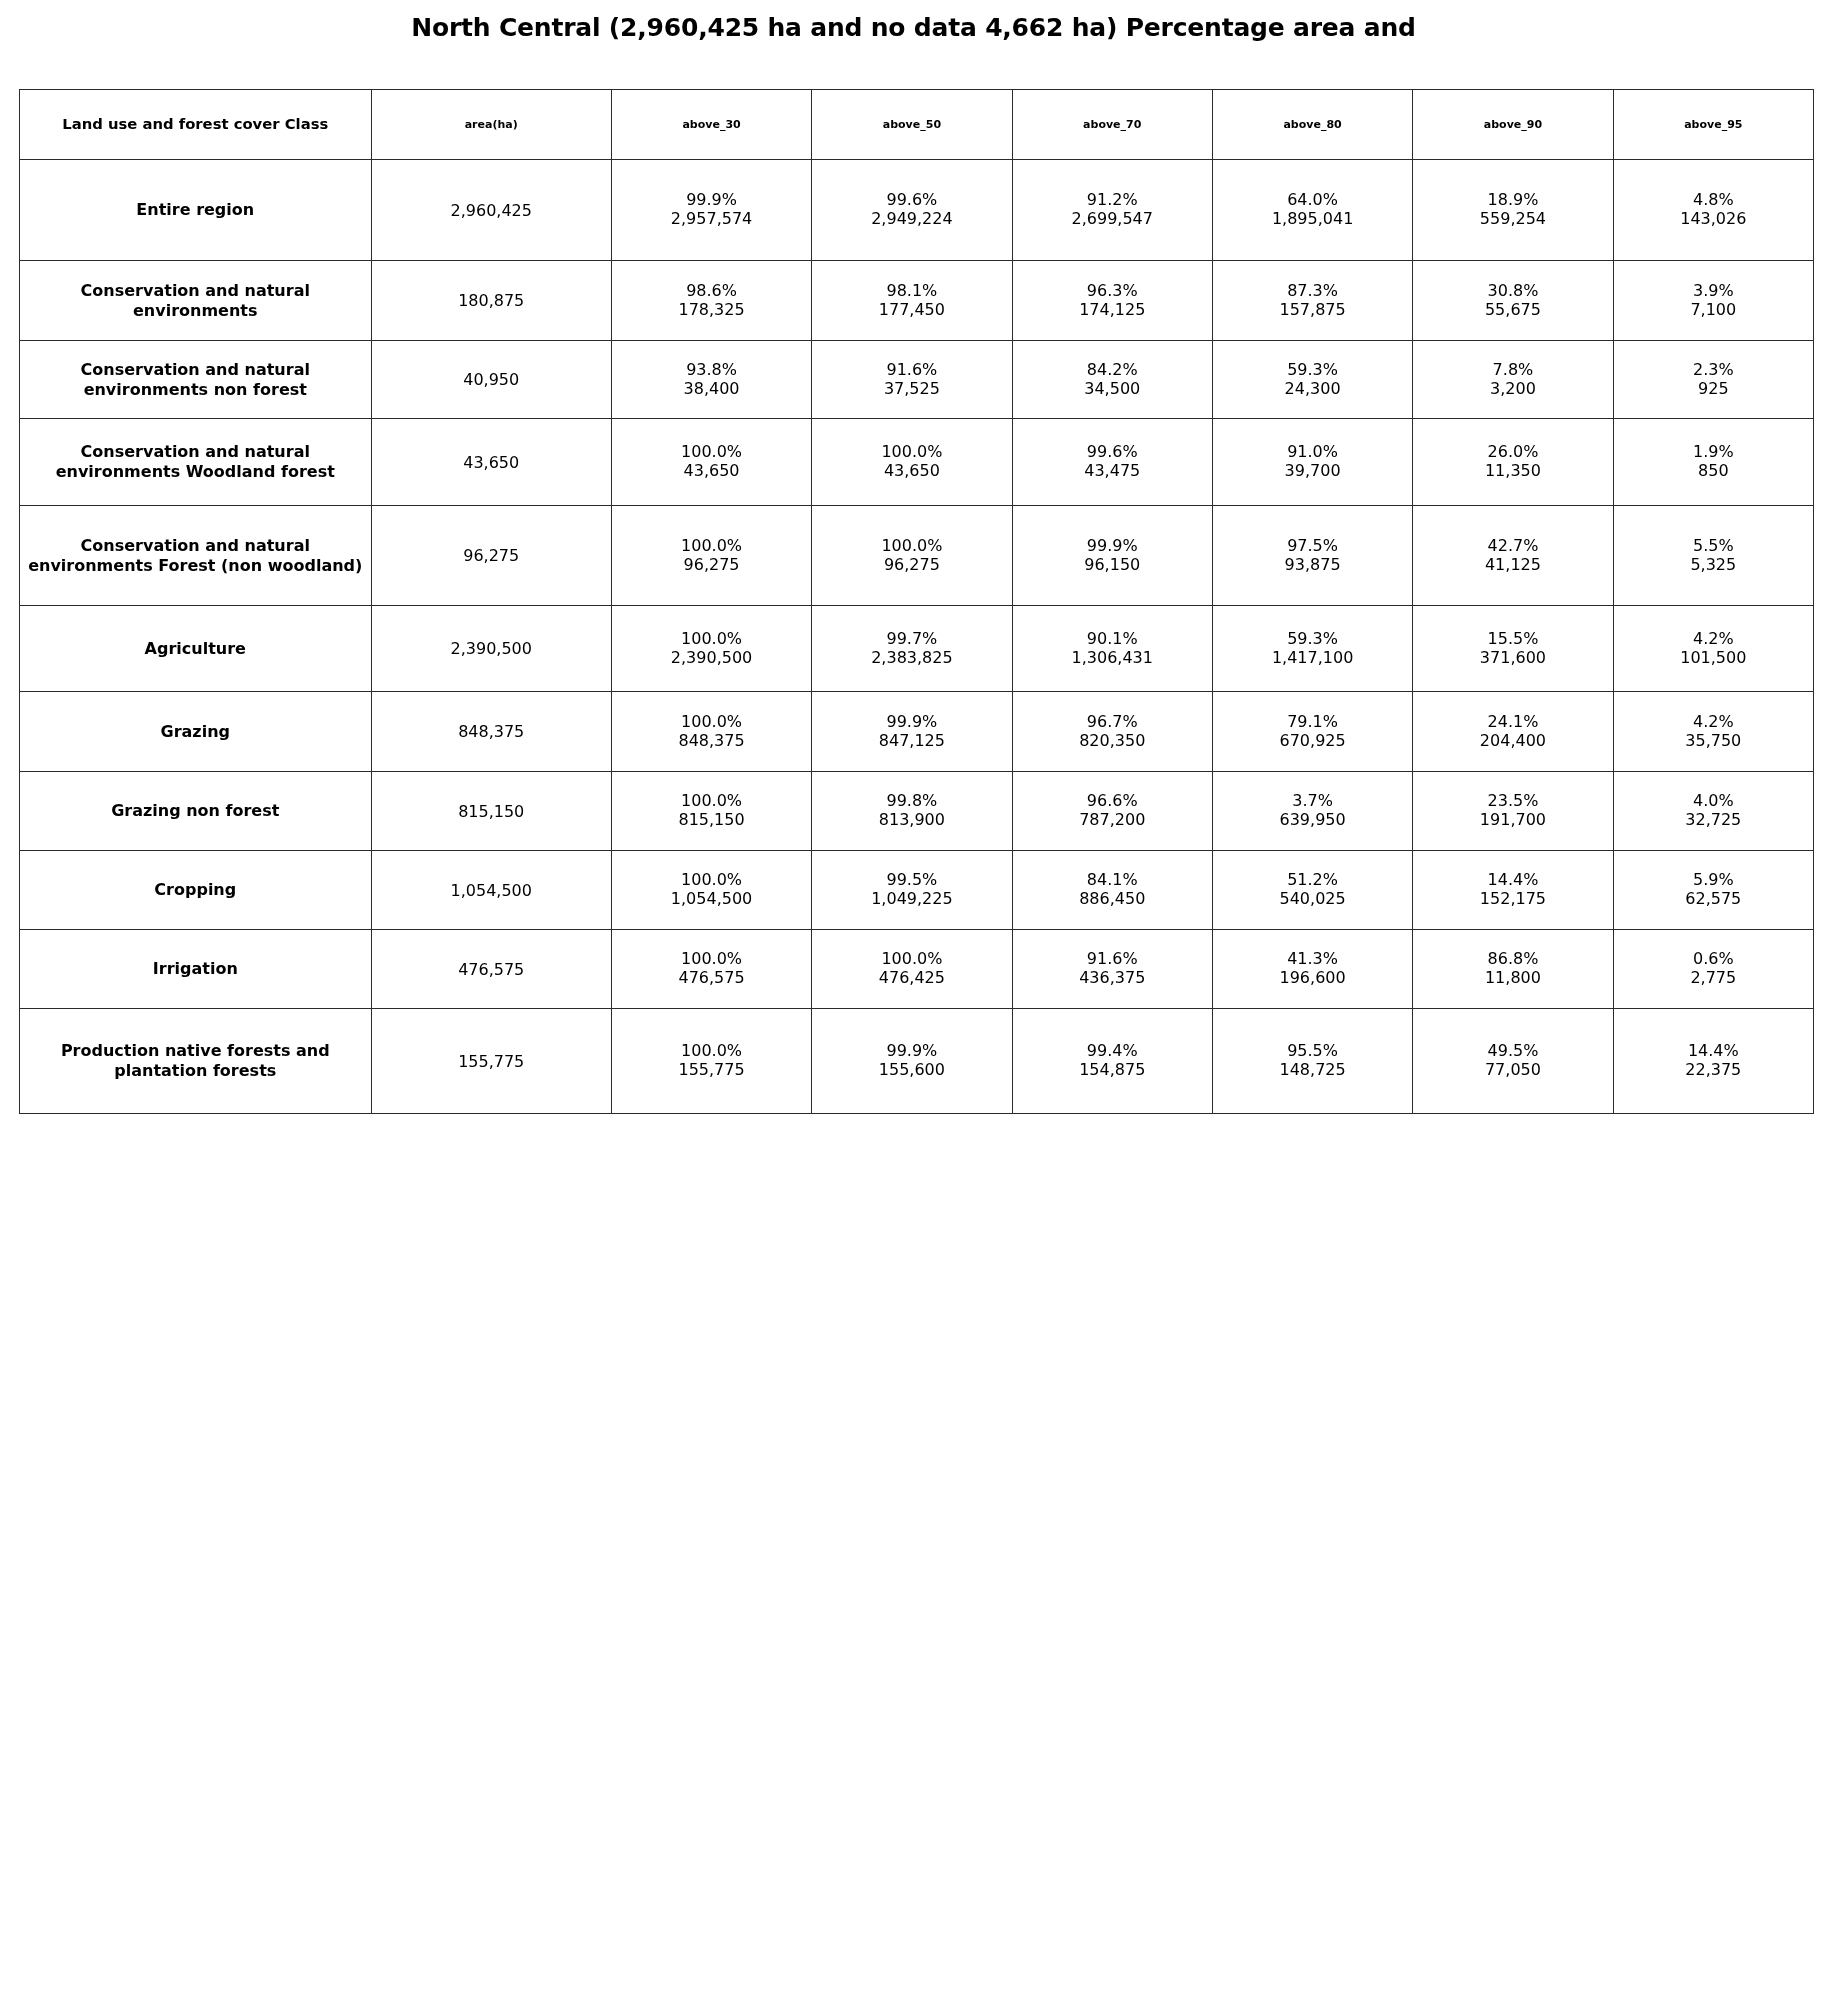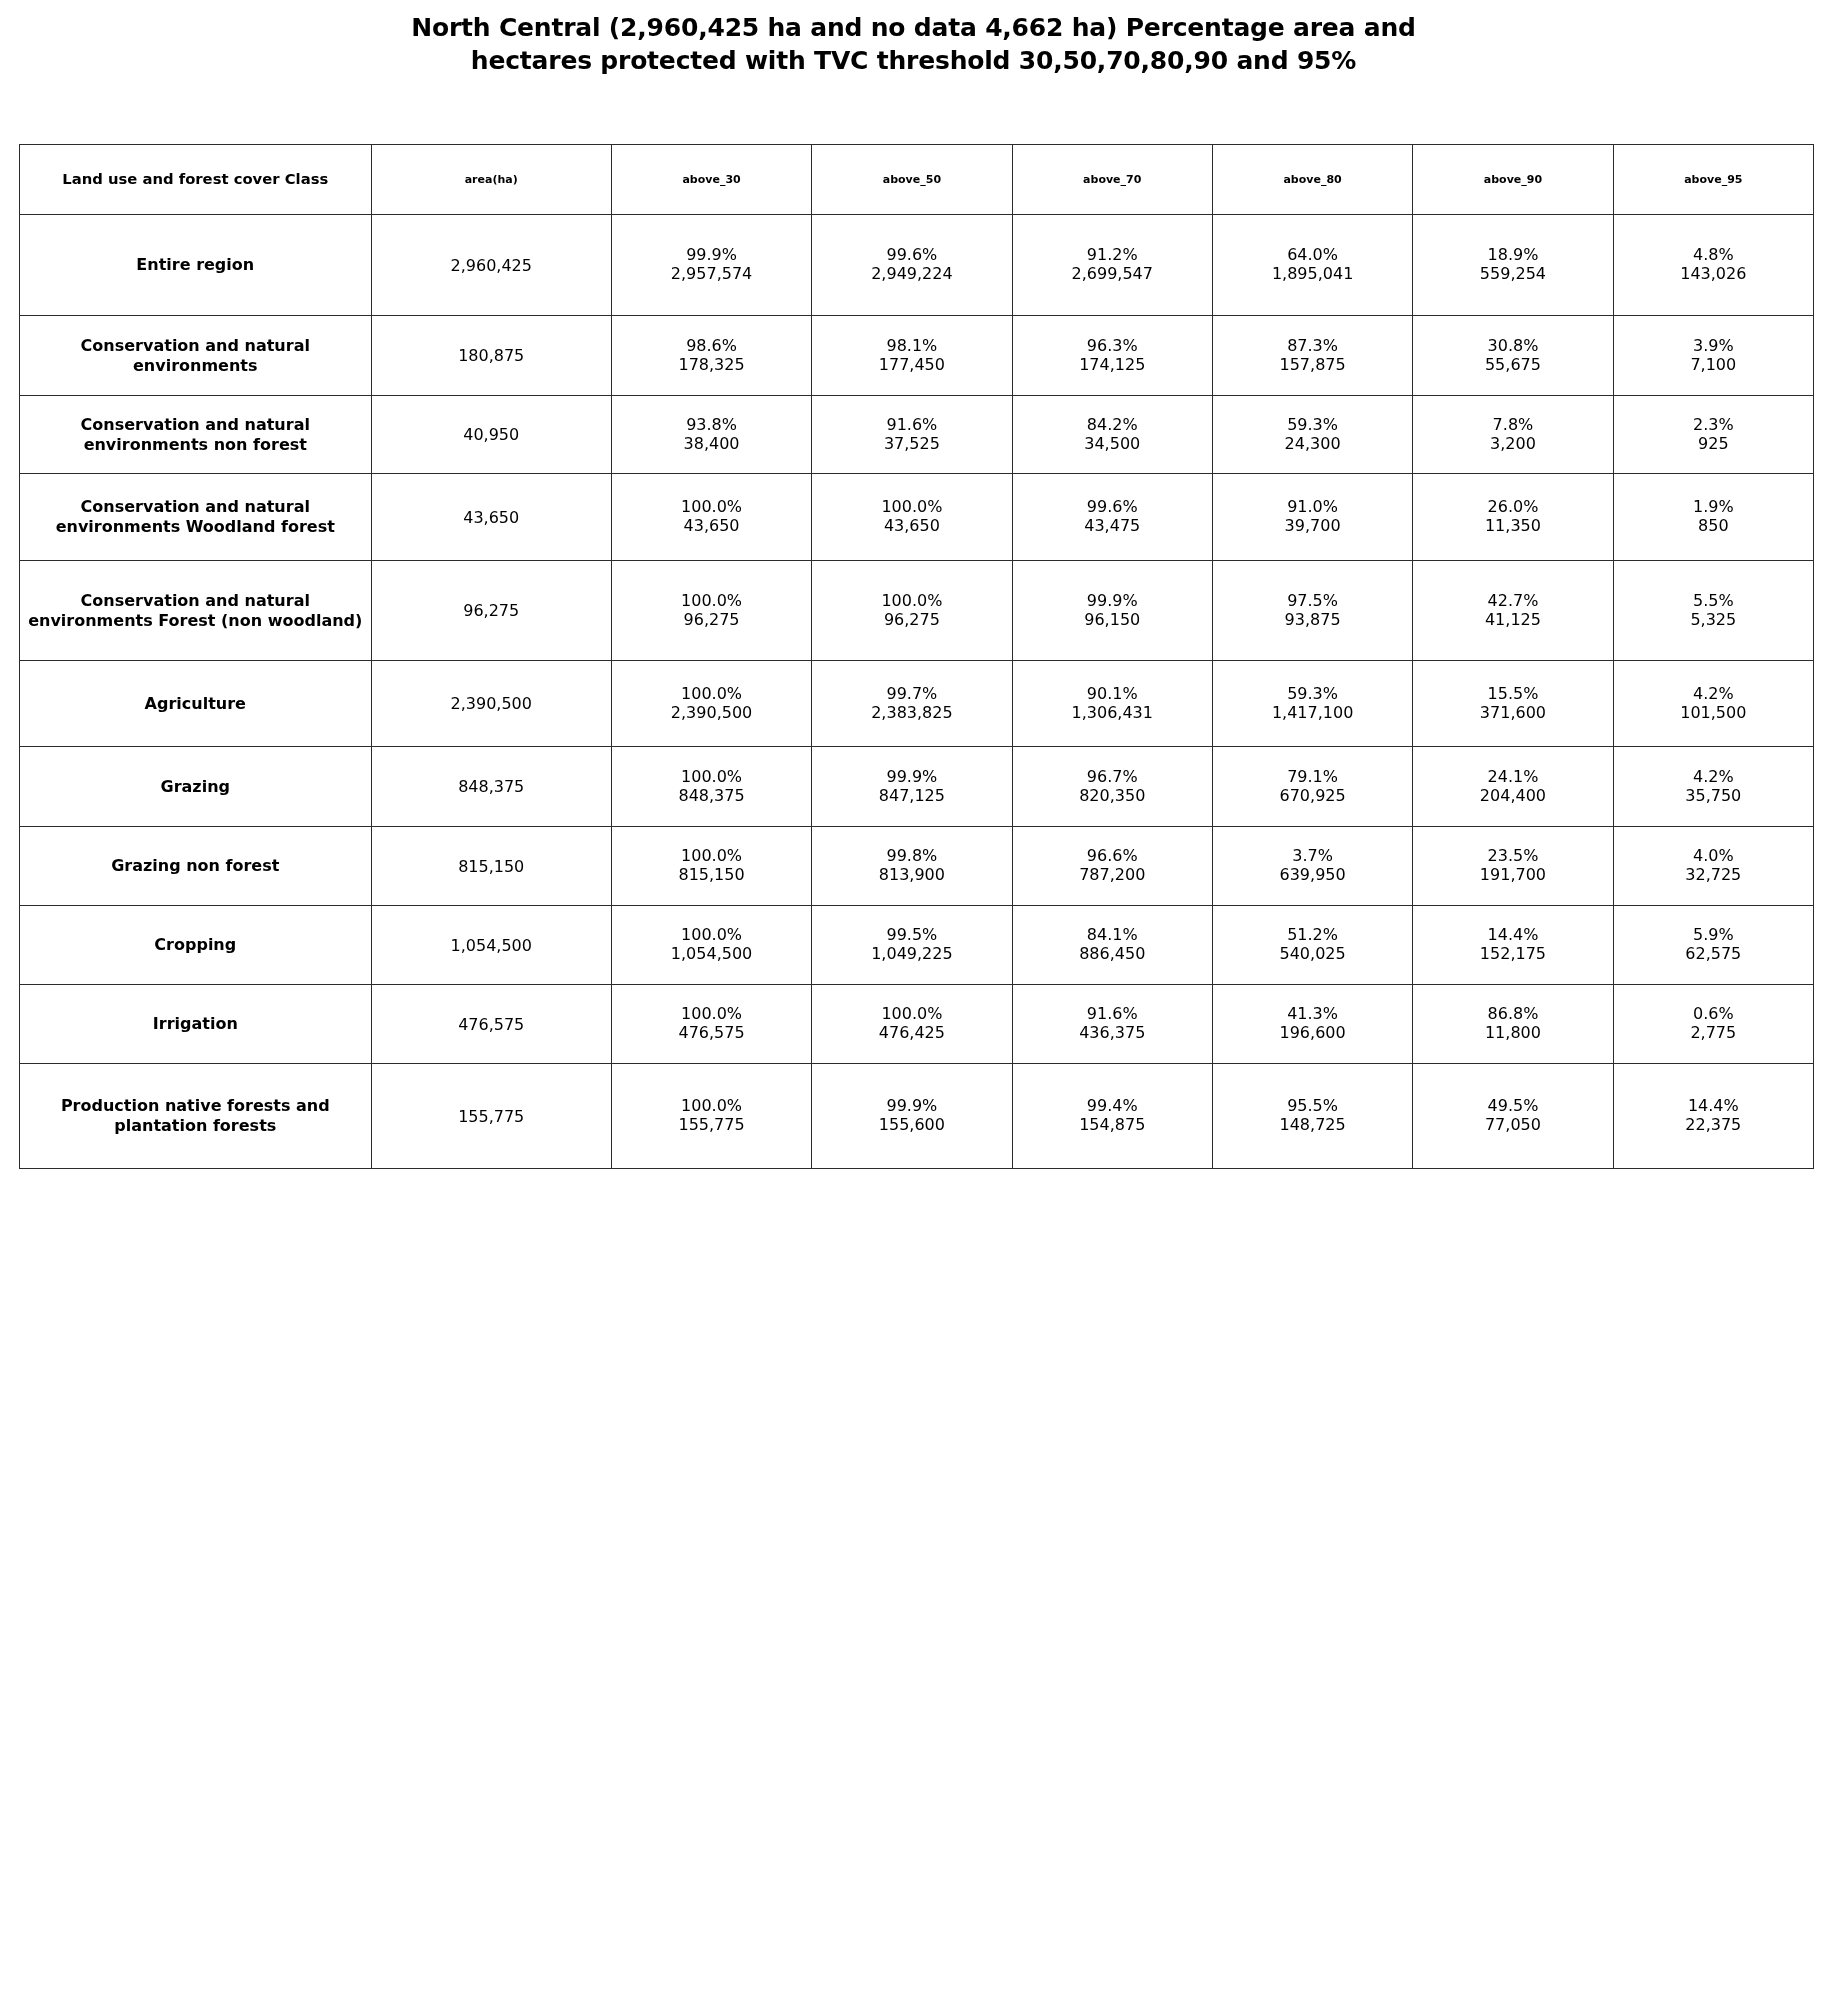--- a/index.html
+++ b/index.html
@@ -26,21 +26,21 @@
     font-size: 25px;
     line-height: 1.32;
     padding-top: 11.2px;
     padding-left: 108px;
     padding-right: 120px;
     letter-spacing: -0.2px;
   }
   .title-line { display: block; }
 
   .table-wrap {
-    margin-top: 67px;
+    margin-top: 45px;
     padding-left: 19px;
     padding-right: 25px;
   }
   table.data {
     width: 100%;
     border-collapse: collapse;
     table-layout: fixed;
   }
   table.data th, table.data td {
     border: 0.8px solid #2b2b2b;
@@ -87,21 +87,20 @@
   tr.r9 td { height: 79px; }
   tr.r10 td { height: 105px; }
 </style>
 </head>
 <body>
 
 <div class="page">
 
   <div class="title">
     <span class="title-line">North Central (2,960,425 ha and no data 4,662 ha) Percentage area and</span>
-    <span class="title-line">hectares protected with TVC threshold 30,50,70,80,90 and 95%</span>
   </div>
 
   <div class="table-wrap">
     <table class="data">
       <colgroup>
         <col class="c0">
           <col class="c1">
           <col class="cN">
           <col class="cN">
           <col class="cN">

